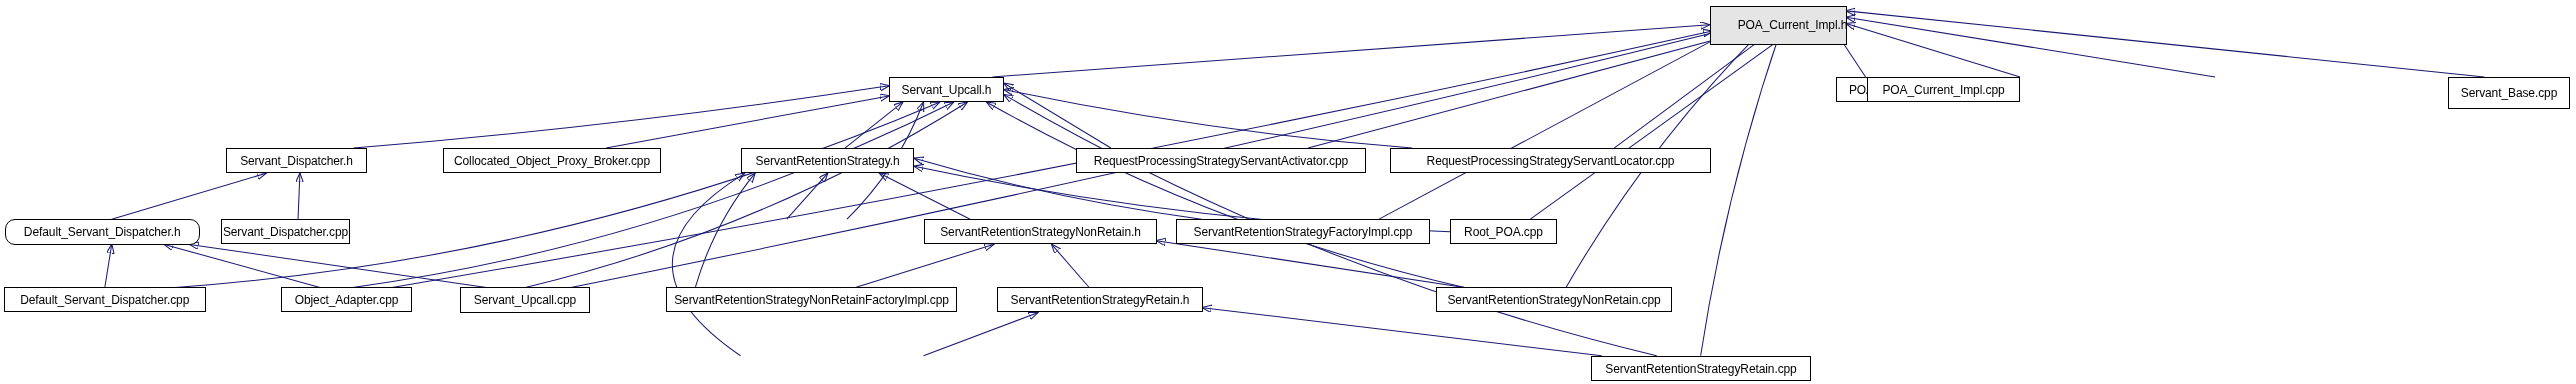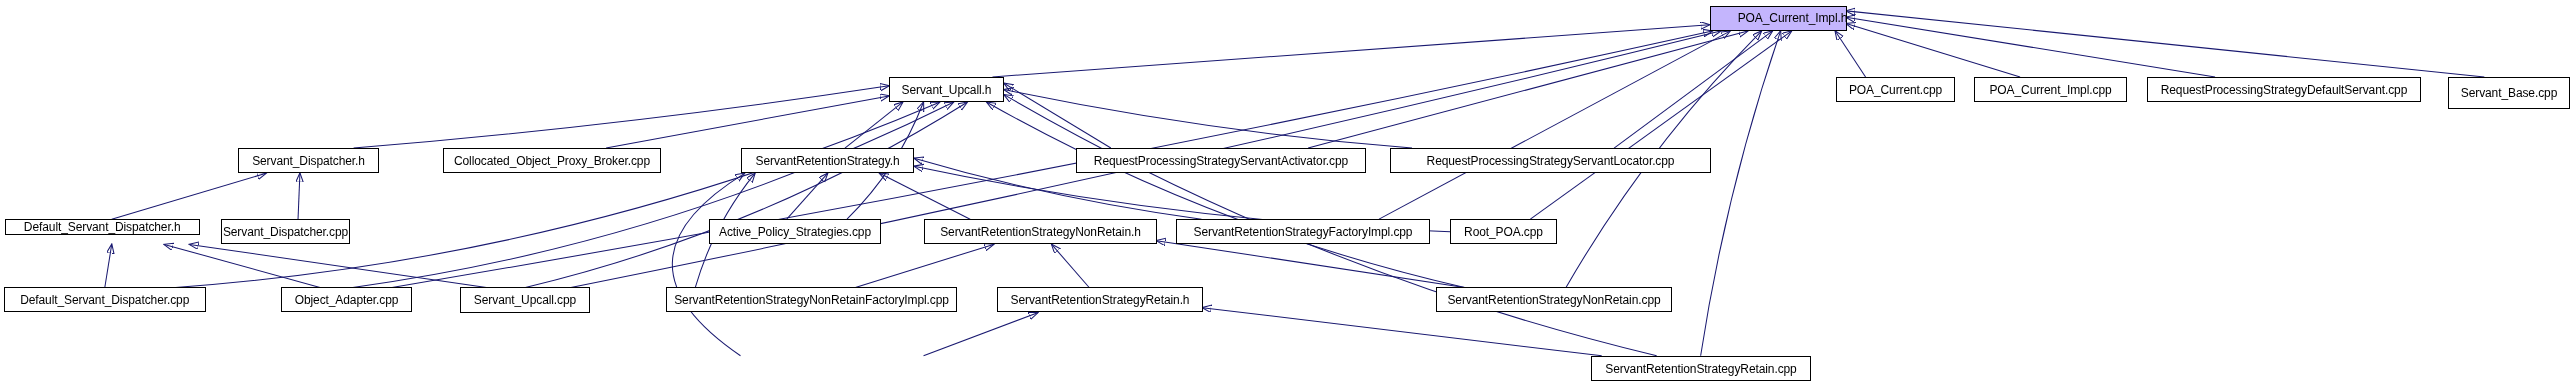--- a/index.html
+++ b/index.html
@@ -75,34 +75,32 @@
       <path d="M318.5,234 Q319.51,209.5 320.52,185" marker-end="url(#arrow)" stroke="#191970"></path>
       <path d="M112,307 Q115.7,284 119.4,261" marker-end="url(#arrow)" stroke="#191970"></path>
       <path d="M342,307 Q258.78,284 175.56,261" marker-end="url(#arrow)" stroke="#191970"></path>
       <path d="M519.8,307 Q361.2,284 202.6,261" marker-end="url(#arrow)" stroke="#191970"></path>
       <path d="M914.15,307 Q987.925,284 1061.7,261" marker-end="url(#arrow)" stroke="#191970"></path>
       <path d="M1164,307 Q1143.975,284 1123.95,261" marker-end="url(#arrow)" stroke="#191970"></path>
       <path d="M1565.24,307 Q1400.62,281.975 1236,256.95" marker-end="url(#arrow)" stroke="#191970"></path>
       <path d="M987,380 Q1048,357 1109,334" marker-end="url(#arrow)" stroke="#191970"></path>
       <path d="M1711.75,380 Q1498.375,354.3 1285,328.6" marker-end="url(#arrow)" stroke="#191970"></path>
     </svg>
-<div class="node root" style="left: 1710px; top: 5.6px; width: 137px; height: 25px; background: #c4b5fd; padding-left: 28px;">POA_Current_Impl.h</div>
+<div class="node root" style="left: 1710px; top: 5.6px; width: 137px; height: 39px; background: #e5e5e5; padding-left: 28px;">POA_Current_Impl.h</div>
     <div class="node" style="left: 889px; top: 77px; width: 115px; height: 25px; background: rgb(255, 255, 255);">Servant_Upcall.h</div>
     <div class="node" style="left: 1836px; top: 77px; width: 119px; height: 25px; background: rgb(255, 255, 255);">POA_Current.cpp</div>
-    <div class="node" style="left: 1974px; top: 77px; width: 153px; height: 25px; background: rgb(255, 255, 255);">POA_Current_Impl.cpp</div>
-    <div class="node" style="left: 2147px; top: 77px; width: 274px; height: 25px; background: rgb(255, 255, 255);">RequestProcessingStrategyDefaultServant.cpp</div>
+    <div class="node" style="left: 1867px; top: 77px; width: 153px; height: 25px; background: rgb(255, 255, 255);">POA_Current_Impl.cpp</div>
     <div class="node" style="left: 2448px; top: 77px; width: 122px; height: 32px; background: rgb(255, 255, 255);">Servant_Base.cpp</div>
-    <div class="node" style="left: 238px; top: 148px; width: 141px; height: 25px; background: rgb(255, 255, 255);">Servant_Dispatcher.h</div>
+    <div class="node" style="left: 226px; top: 148px; width: 141px; height: 25px; background: rgb(255, 255, 255);">Servant_Dispatcher.h</div>
     <div class="node" style="left: 443px; top: 148px; width: 218px; height: 25px; background: rgb(255, 255, 255);">Collocated_Object_Proxy_Broker.cpp</div>
     <div class="node" style="left: 741px; top: 148px; width: 173px; height: 25px; background: rgb(255, 255, 255);">ServantRetentionStrategy.h</div>
     <div class="node" style="left: 1076px; top: 148px; width: 290px; height: 25px; background: rgb(255, 255, 255);">RequestProcessingStrategyServantActivator.cpp</div>
     <div class="node" style="left: 1390px; top: 148px; width: 321px; height: 25px; background: rgb(255, 255, 255);">RequestProcessingStrategyServantLocator.cpp</div>
-    <div class="node" style="left: 4.7px; top: 219px; width: 195px; height: 16px; background: rgb(255, 255, 255);">Default_Servant_Dispatcher.h</div>
+    <div class="node" style="left: 4.7px; top: 219px; width: 195px; height: 26px; background: rgb(255, 255, 255); border-radius: 10px;">Default_Servant_Dispatcher.h</div>
     <div class="node" style="left: 221px; top: 219px; width: 129px; height: 25px; background: rgb(255, 255, 255);">Servant_Dispatcher.cpp</div>
-    <div class="node" style="left: 709px; top: 219px; width: 172px; height: 25px; background: rgb(255, 255, 255);">Active_Policy_Strategies.cpp</div>
     <div class="node" style="left: 924px; top: 219px; width: 233px; height: 25px; background: rgb(255, 255, 255);">ServantRetentionStrategyNonRetain.h</div>
     <div class="node" style="left: 1176px; top: 219px; width: 254px; height: 25px; background: rgb(255, 255, 255);">ServantRetentionStrategyFactoryImpl.cpp</div>
     <div class="node" style="left: 1450px; top: 219px; width: 107px; height: 25px; background: rgb(255, 255, 255);">Root_POA.cpp</div>
     <div class="node" style="left: 3.7px; top: 287px; width: 202px; height: 25px; background: rgb(255, 255, 255);">Default_Servant_Dispatcher.cpp</div>
     <div class="node" style="left: 281px; top: 287px; width: 131px; height: 25px; background: rgb(255, 255, 255);">Object_Adapter.cpp</div>
     <div class="node" style="left: 460px; top: 287px; width: 130px; height: 26px; background: rgb(255, 255, 255);">Servant_Upcall.cpp</div>
     <div class="node" style="left: 997px; top: 287px; width: 206px; height: 25px; background: rgb(255, 255, 255);">ServantRetentionStrategyRetain.h</div>
     <div class="node" style="left: 666px; top: 287px; width: 291px; height: 25px; background: rgb(255, 255, 255);">ServantRetentionStrategyNonRetainFactoryImpl.cpp</div>
     <div class="node" style="left: 1436px; top: 287px; width: 236px; height: 25px; background: rgb(255, 255, 255);">ServantRetentionStrategyNonRetain.cpp</div>
     <div class="node" style="left: 1591px; top: 356px; width: 220px; height: 25px; background: rgb(255, 255, 255);">ServantRetentionStrategyRetain.cpp</div>

